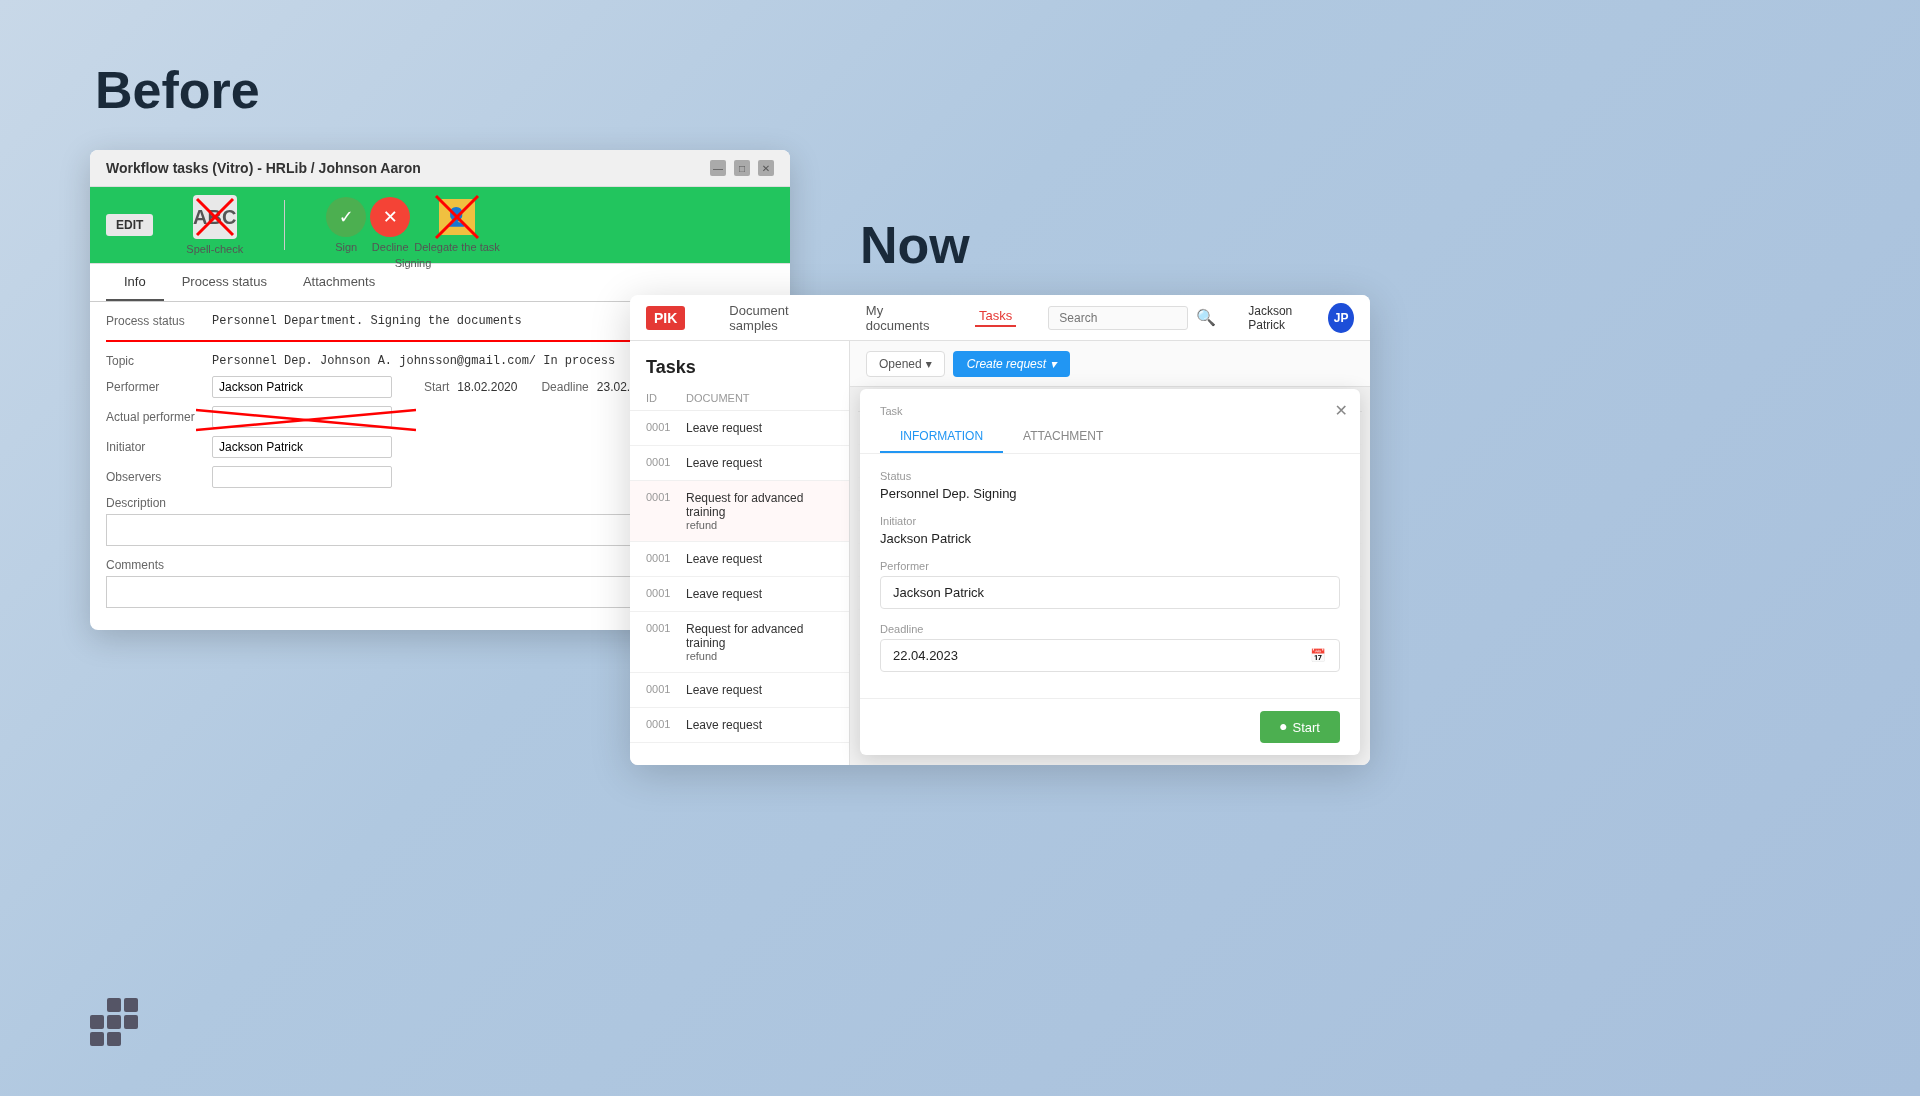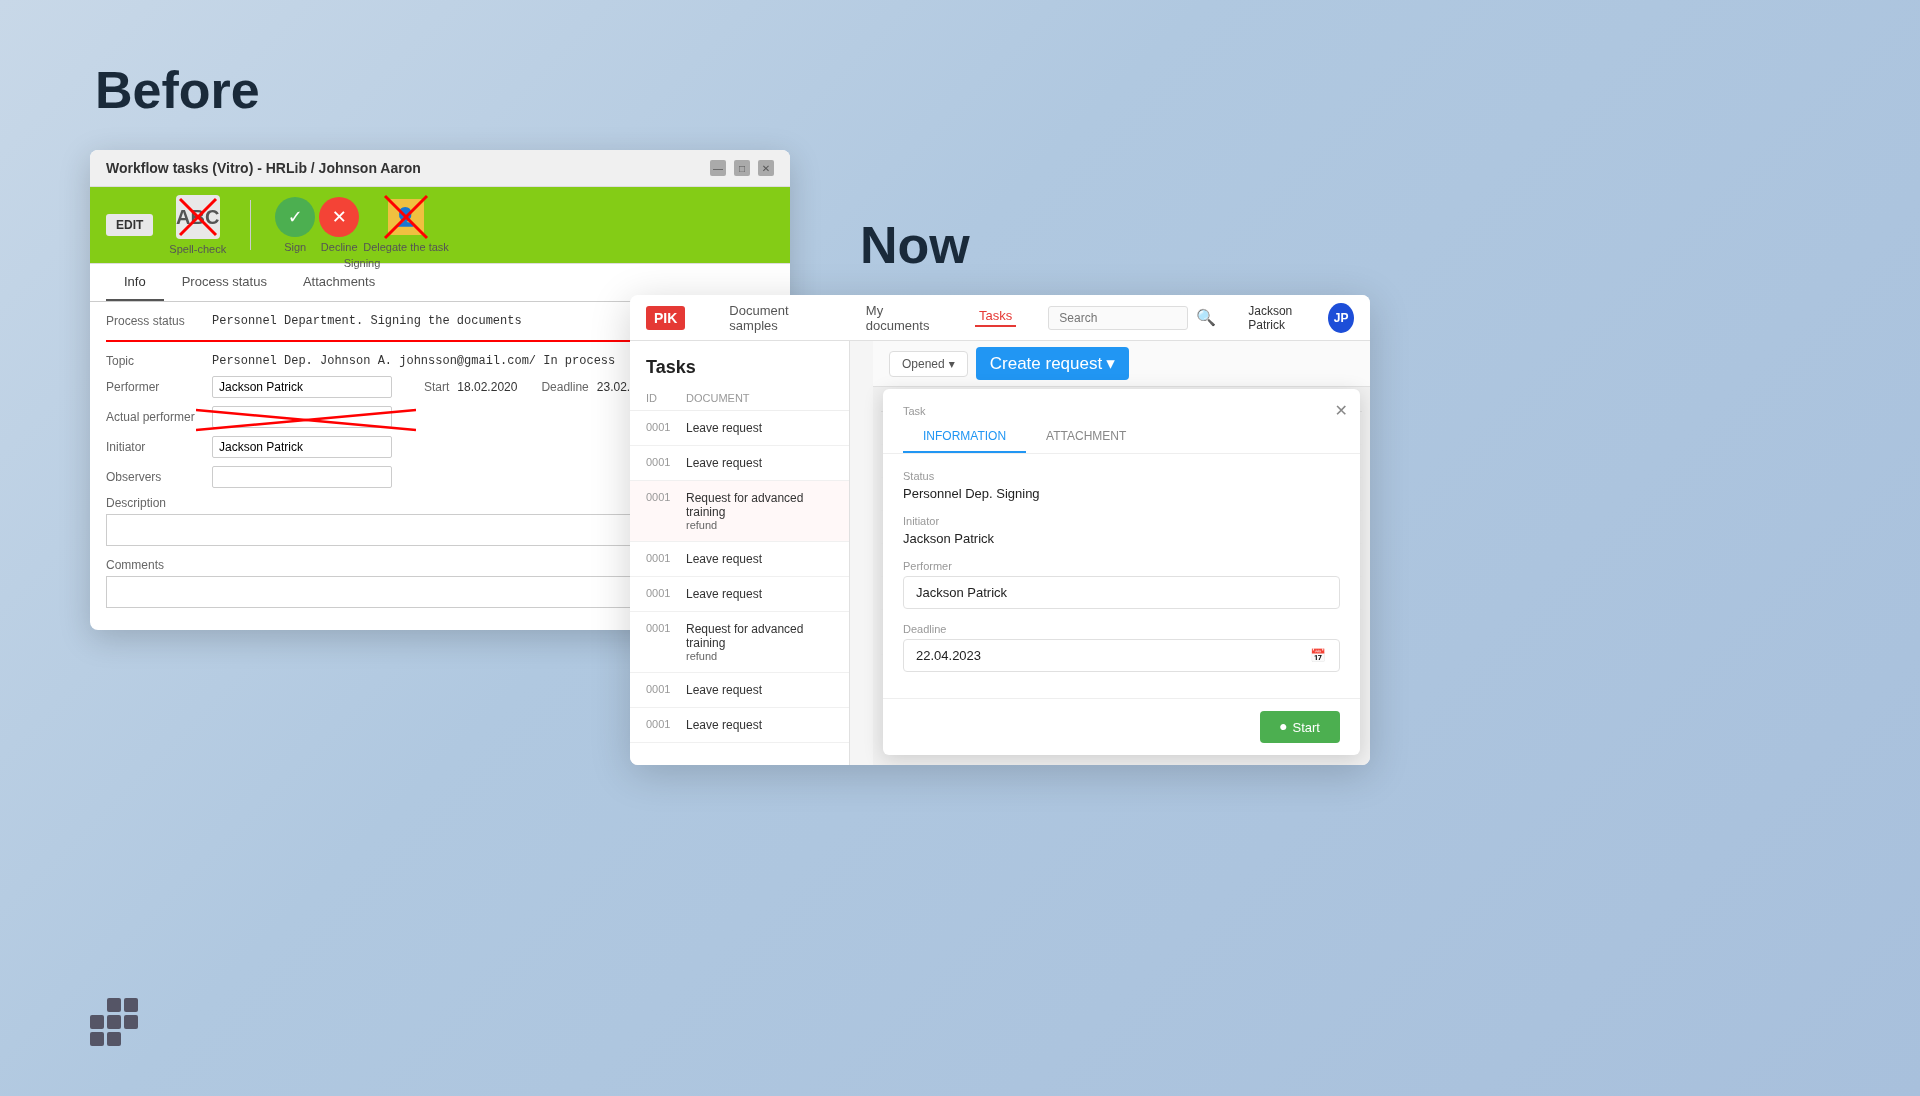--- a/index.html
+++ b/index.html
@@ -62,26 +62,26 @@
       border-radius: 2px;
       display: inline-flex;
       align-items: center;
       justify-content: center;
       font-size: 10px;
       color: #555;
       cursor: pointer;
     }
 
     .old-toolbar {
-      background: #84cc16;
+      background: #22c55e;
       padding: 8px 16px;
       border-bottom: 1px solid #ddd;
       display: flex;
       align-items: center;
-      gap: 16px;
+      gap: 33px;
     }
 
     .edit-btn {
       font-size: 12px;
       font-weight: bold;
       color: #333;
       background: #e8e8e8;
       padding: 4px 10px;
       border-radius: 3px;
       cursor: pointer;
@@ -377,21 +377,20 @@
 
     .task-id { color: #999; font-size: 11px; }
     .task-doc { color: #333; font-size: 12px; }
     .task-doc-sub { color: #666; font-size: 11px; }
 
     
     .task-detail-area {
       flex: 1;
       position: relative;
       background: #f0f0f0;
-      margin-left: 23px;
     }
 
     
     .task-modal {
       position: absolute;
       top: 48px;
       left: 10px;
       right: 10px;
       bottom: 10px;
       background: #fff;
@@ -546,25 +545,26 @@
       align-items: center;
       gap: 4px;
     }
 
     .create-request-btn {
       background: #2196f3;
       color: white;
       border: none;
       border-radius: 4px;
       padding: 6px 14px;
-      font-size: 17px;
+      font-size: 12px;
       cursor: pointer;
       display: flex;
       align-items: center;
       gap: 4px;
+      font-style: italic;
     }
 
     
     .pik-footer-logo {
       position: absolute;
       bottom: 50px;
       left: 90px;
     }
 
     .pik-grid {

